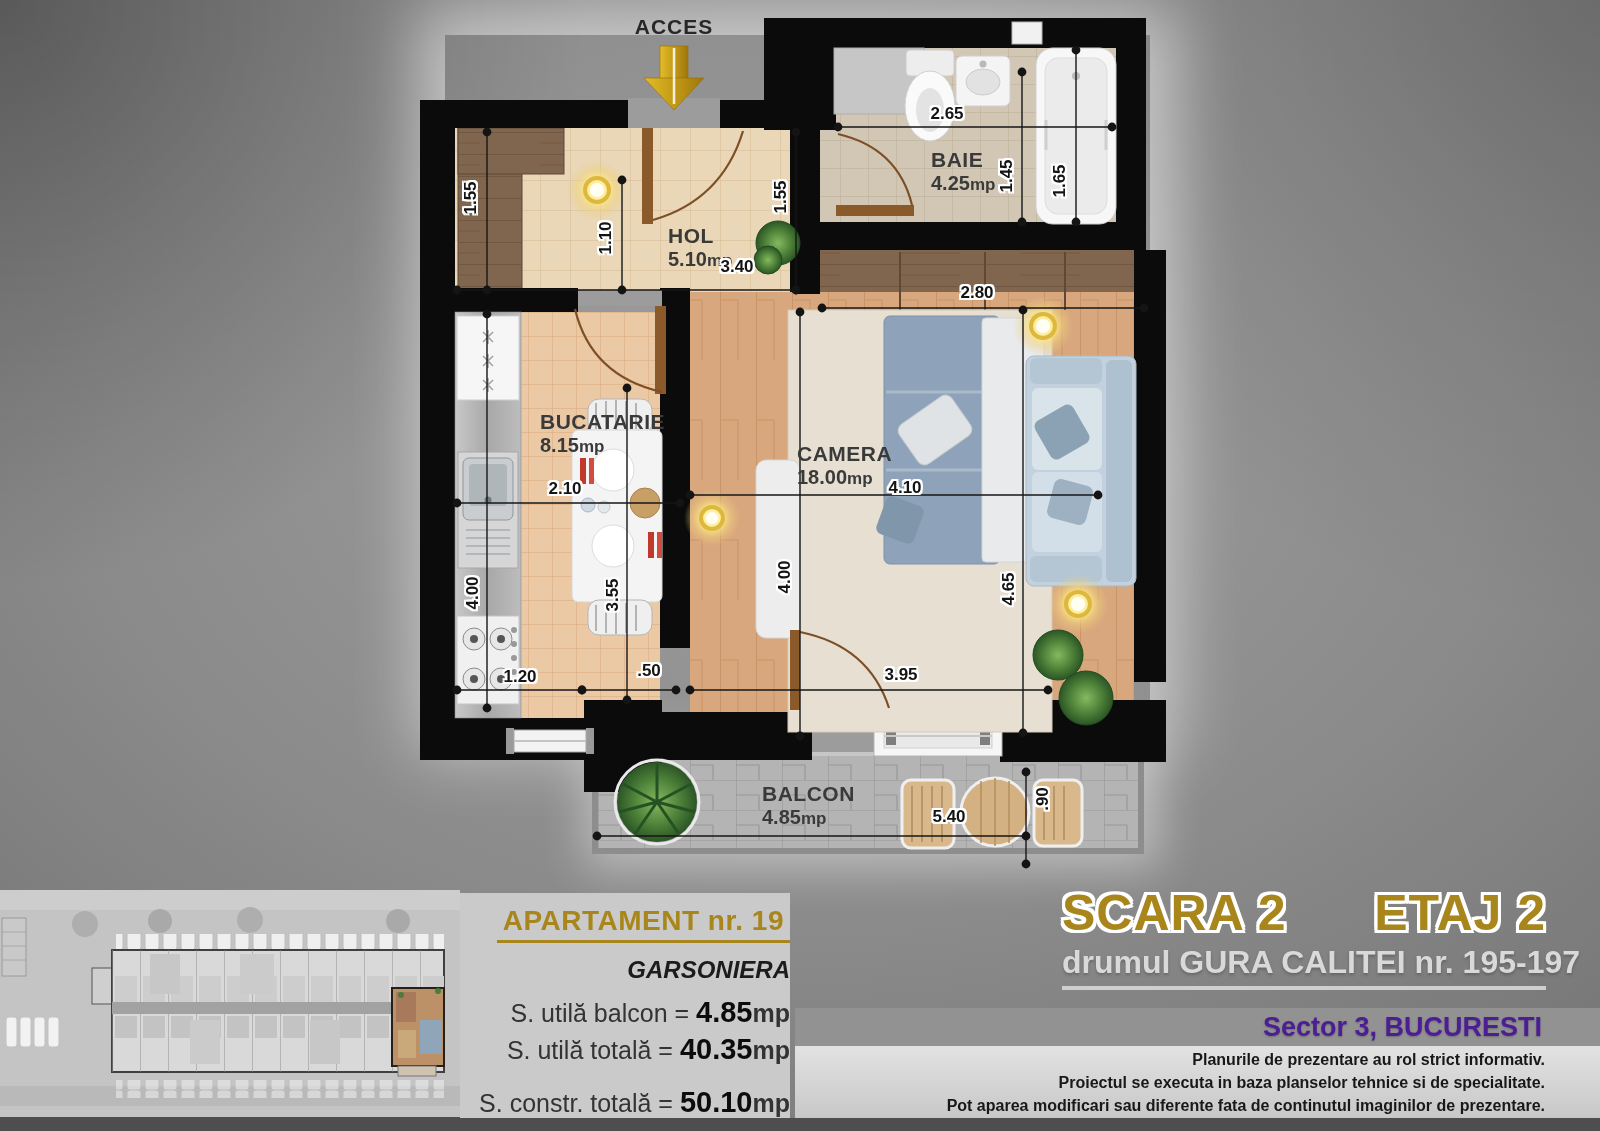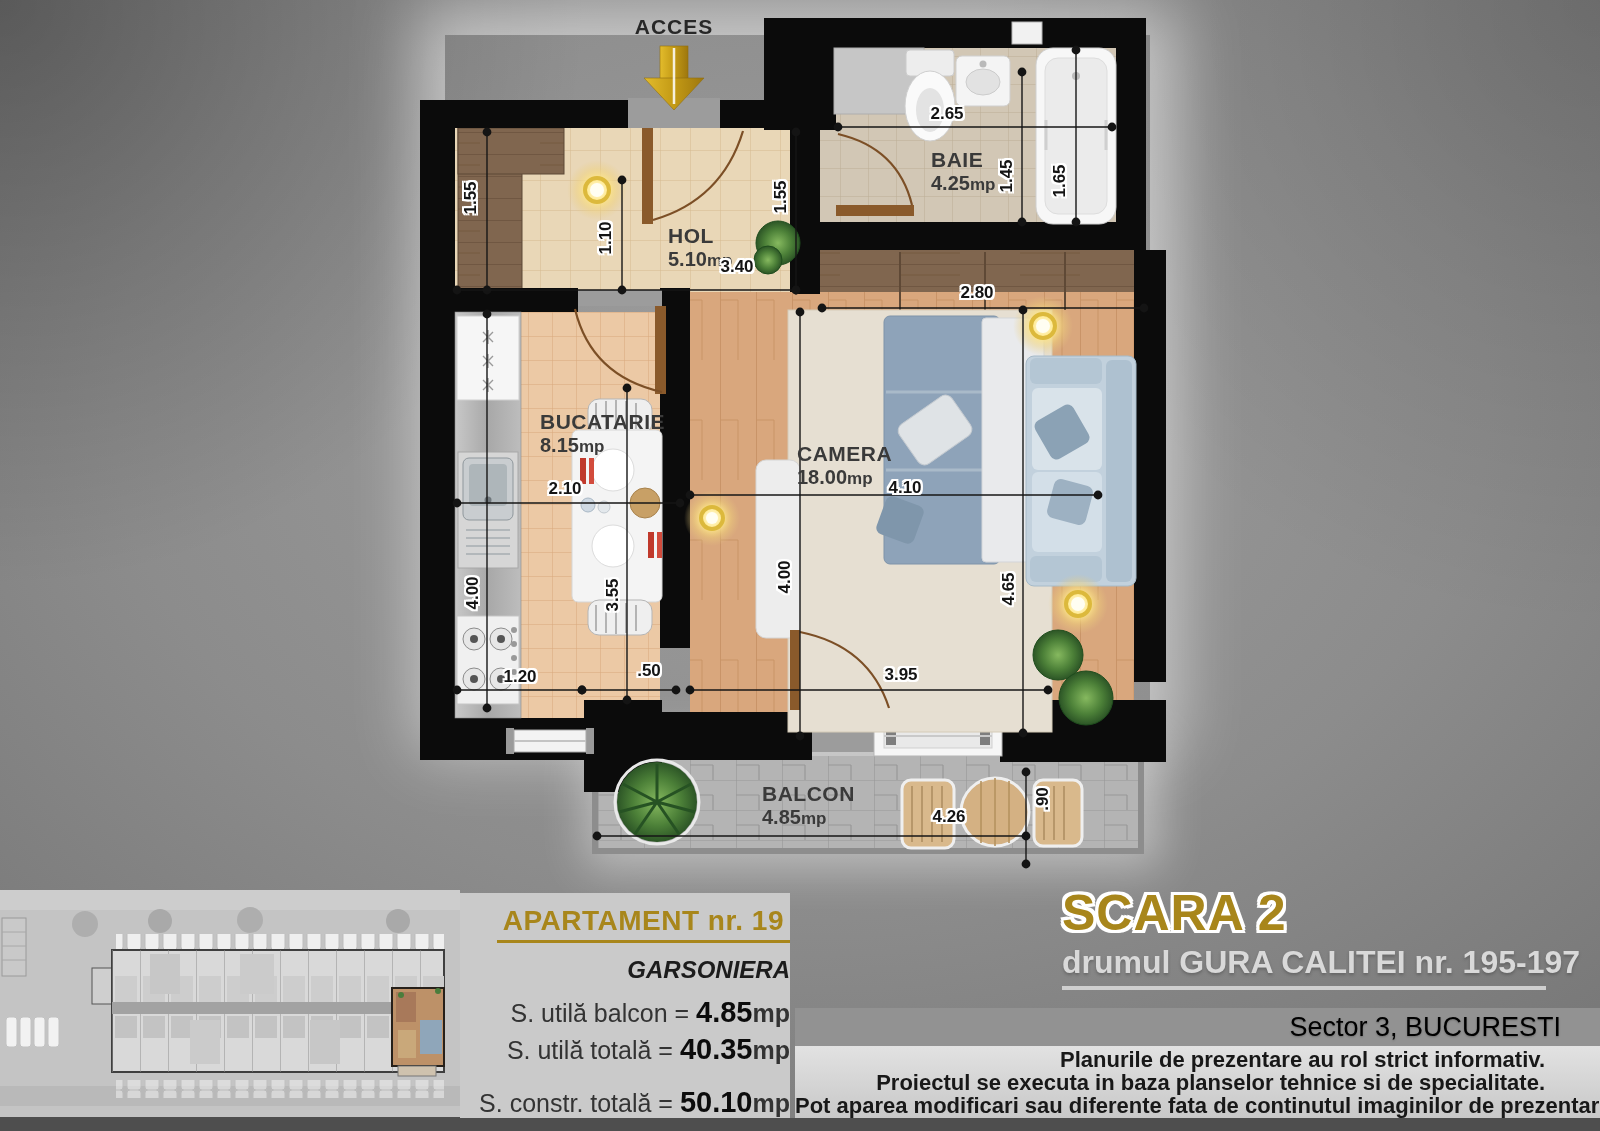--- a/index.html
+++ b/index.html
@@ -39,24 +39,24 @@
   .panel .row.last{margin-top:16px;}
   
   .hdr{position:absolute;left:1062px;top:884px;width:484px;}
   .goldrow{display:flex;justify-content:space-between;}
   .goldhead{font-weight:800;font-size:50px;letter-spacing:1px;color:#a8861b;white-space:nowrap;
     text-shadow:-3px -3px 0 #fff,0 -3px 0 #fff,3px -3px 0 #fff,-3px 0 0 #fff,3px 0 0 #fff,-3px 3px 0 #fff,0 3px 0 #fff,3px 3px 0 #fff,2px -2px 0 #fff,-2px 2px 0 #fff;}
   .address{margin-top:2px;text-align:right;font-weight:700;font-size:32px;color:#d9d9d9;
     padding-bottom:5px;border-bottom:4px solid #cfcfcf;text-shadow:0 2px 3px rgba(50,50,50,.35);white-space:nowrap;}
   .band-sector{position:absolute;left:795px;top:1008px;width:805px;height:38px;background:#929292;
     text-align:right;line-height:38px;padding-right:0;}
-  .band-sector .txt{display:inline-block;margin-right:39px;font-weight:400;font-size:27px;color:#000000;text-shadow:0 1px 2px rgba(0,0,0,.25);}
+  .band-sector .txt{display:inline-block;margin-right:58px;font-weight:700;font-size:27px;color:#4c1d95;text-shadow:0 1px 2px rgba(0,0,0,.25);}
   .band-disc{position:absolute;left:795px;top:1046px;width:805px;height:72px;
     background:linear-gradient(#e2e2e2,#c8c8c8);text-align:right;padding-top:2px;box-sizing:border-box;}
-  .band-disc .line{margin-right:55px;font-weight:700;font-size:22px;line-height:23px;color:#181818;white-space:nowrap;}
+  .band-disc .line{margin-right:55px;font-weight:700;font-size:16px;line-height:23px;color:#181818;white-space:nowrap;}
   .bottom-strip{position:absolute;left:0;top:1118px;width:1600px;height:13px;background:#4e4e4e;}
 </style>
 </head>
 <body>
 
 <div class="stage">
 
   <div class="glow glow1"></div>
   <div class="glow glow2"></div>
 
@@ -356,21 +356,21 @@
   <div class="dim" style="left:977px;top:293px">2.80</div>
   <div class="dim" style="left:565px;top:489px">2.10</div>
   <div class="dim v" style="left:473px;top:593px">4.00</div>
   <div class="dim v" style="left:613px;top:595px">3.55</div>
   <div class="dim v" style="left:785px;top:577px">4.00</div>
   <div class="dim" style="left:905px;top:488px">4.10</div>
   <div class="dim v" style="left:1009px;top:589px">4.65</div>
   <div class="dim" style="left:520px;top:677px">1.20</div>
   <div class="dim" style="left:649px;top:671px">.50</div>
   <div class="dim" style="left:901px;top:675px">3.95</div>
-  <div class="dim" style="left:949px;top:817px">4.26</div>
+  <div class="dim" style="left:949px;top:817px">5.40</div>
   <div class="dim v" style="left:1043px;top:799px">.90</div>
 
   <svg class="mini" width="460" height="241" viewBox="0 0 460 241">
     <defs>
       <pattern id="pStall" width="18" height="20" patternUnits="userSpaceOnUse">
         <rect x="1" y="0" width="14" height="20" rx="3" fill="#efefef" stroke="#bdbdbd"></rect>
       </pattern>
       <pattern id="pUnit" width="28" height="122" patternUnits="userSpaceOnUse">
         <path d="M0 0V122" stroke="#8f8f8f" stroke-width="1"></path>
         <rect x="3" y="4" width="22" height="22" fill="#c3c3c3"></rect>
@@ -422,20 +422,21 @@
       </div>
       <div class="row last">
         <span class="lab">S. constr. totală = </span><span class="val">50.10</span><span class="unit">mp</span>
       </div>
     </div>
   </div>
 
   <div class="hdr">
     <div class="goldrow">
       <div class="goldhead">SCARA 2</div>
+      <div class="goldhead">ETAJ 2</div>
     </div>
     <div class="address">drumul GURA CALITEI nr. 195-197</div>
   </div>
   <div class="band-sector">
     <span class="txt">Sector 3, BUCURESTI</span>
   </div>
   <div class="band-disc">
     <div class="line">Planurile de prezentare au rol strict informativ.</div>
     <div class="line">Proiectul se executa in baza planselor tehnice si de specialitate.</div>
     <div class="line">Pot aparea modificari sau diferente fata de continutul imaginilor de prezentare.</div>

